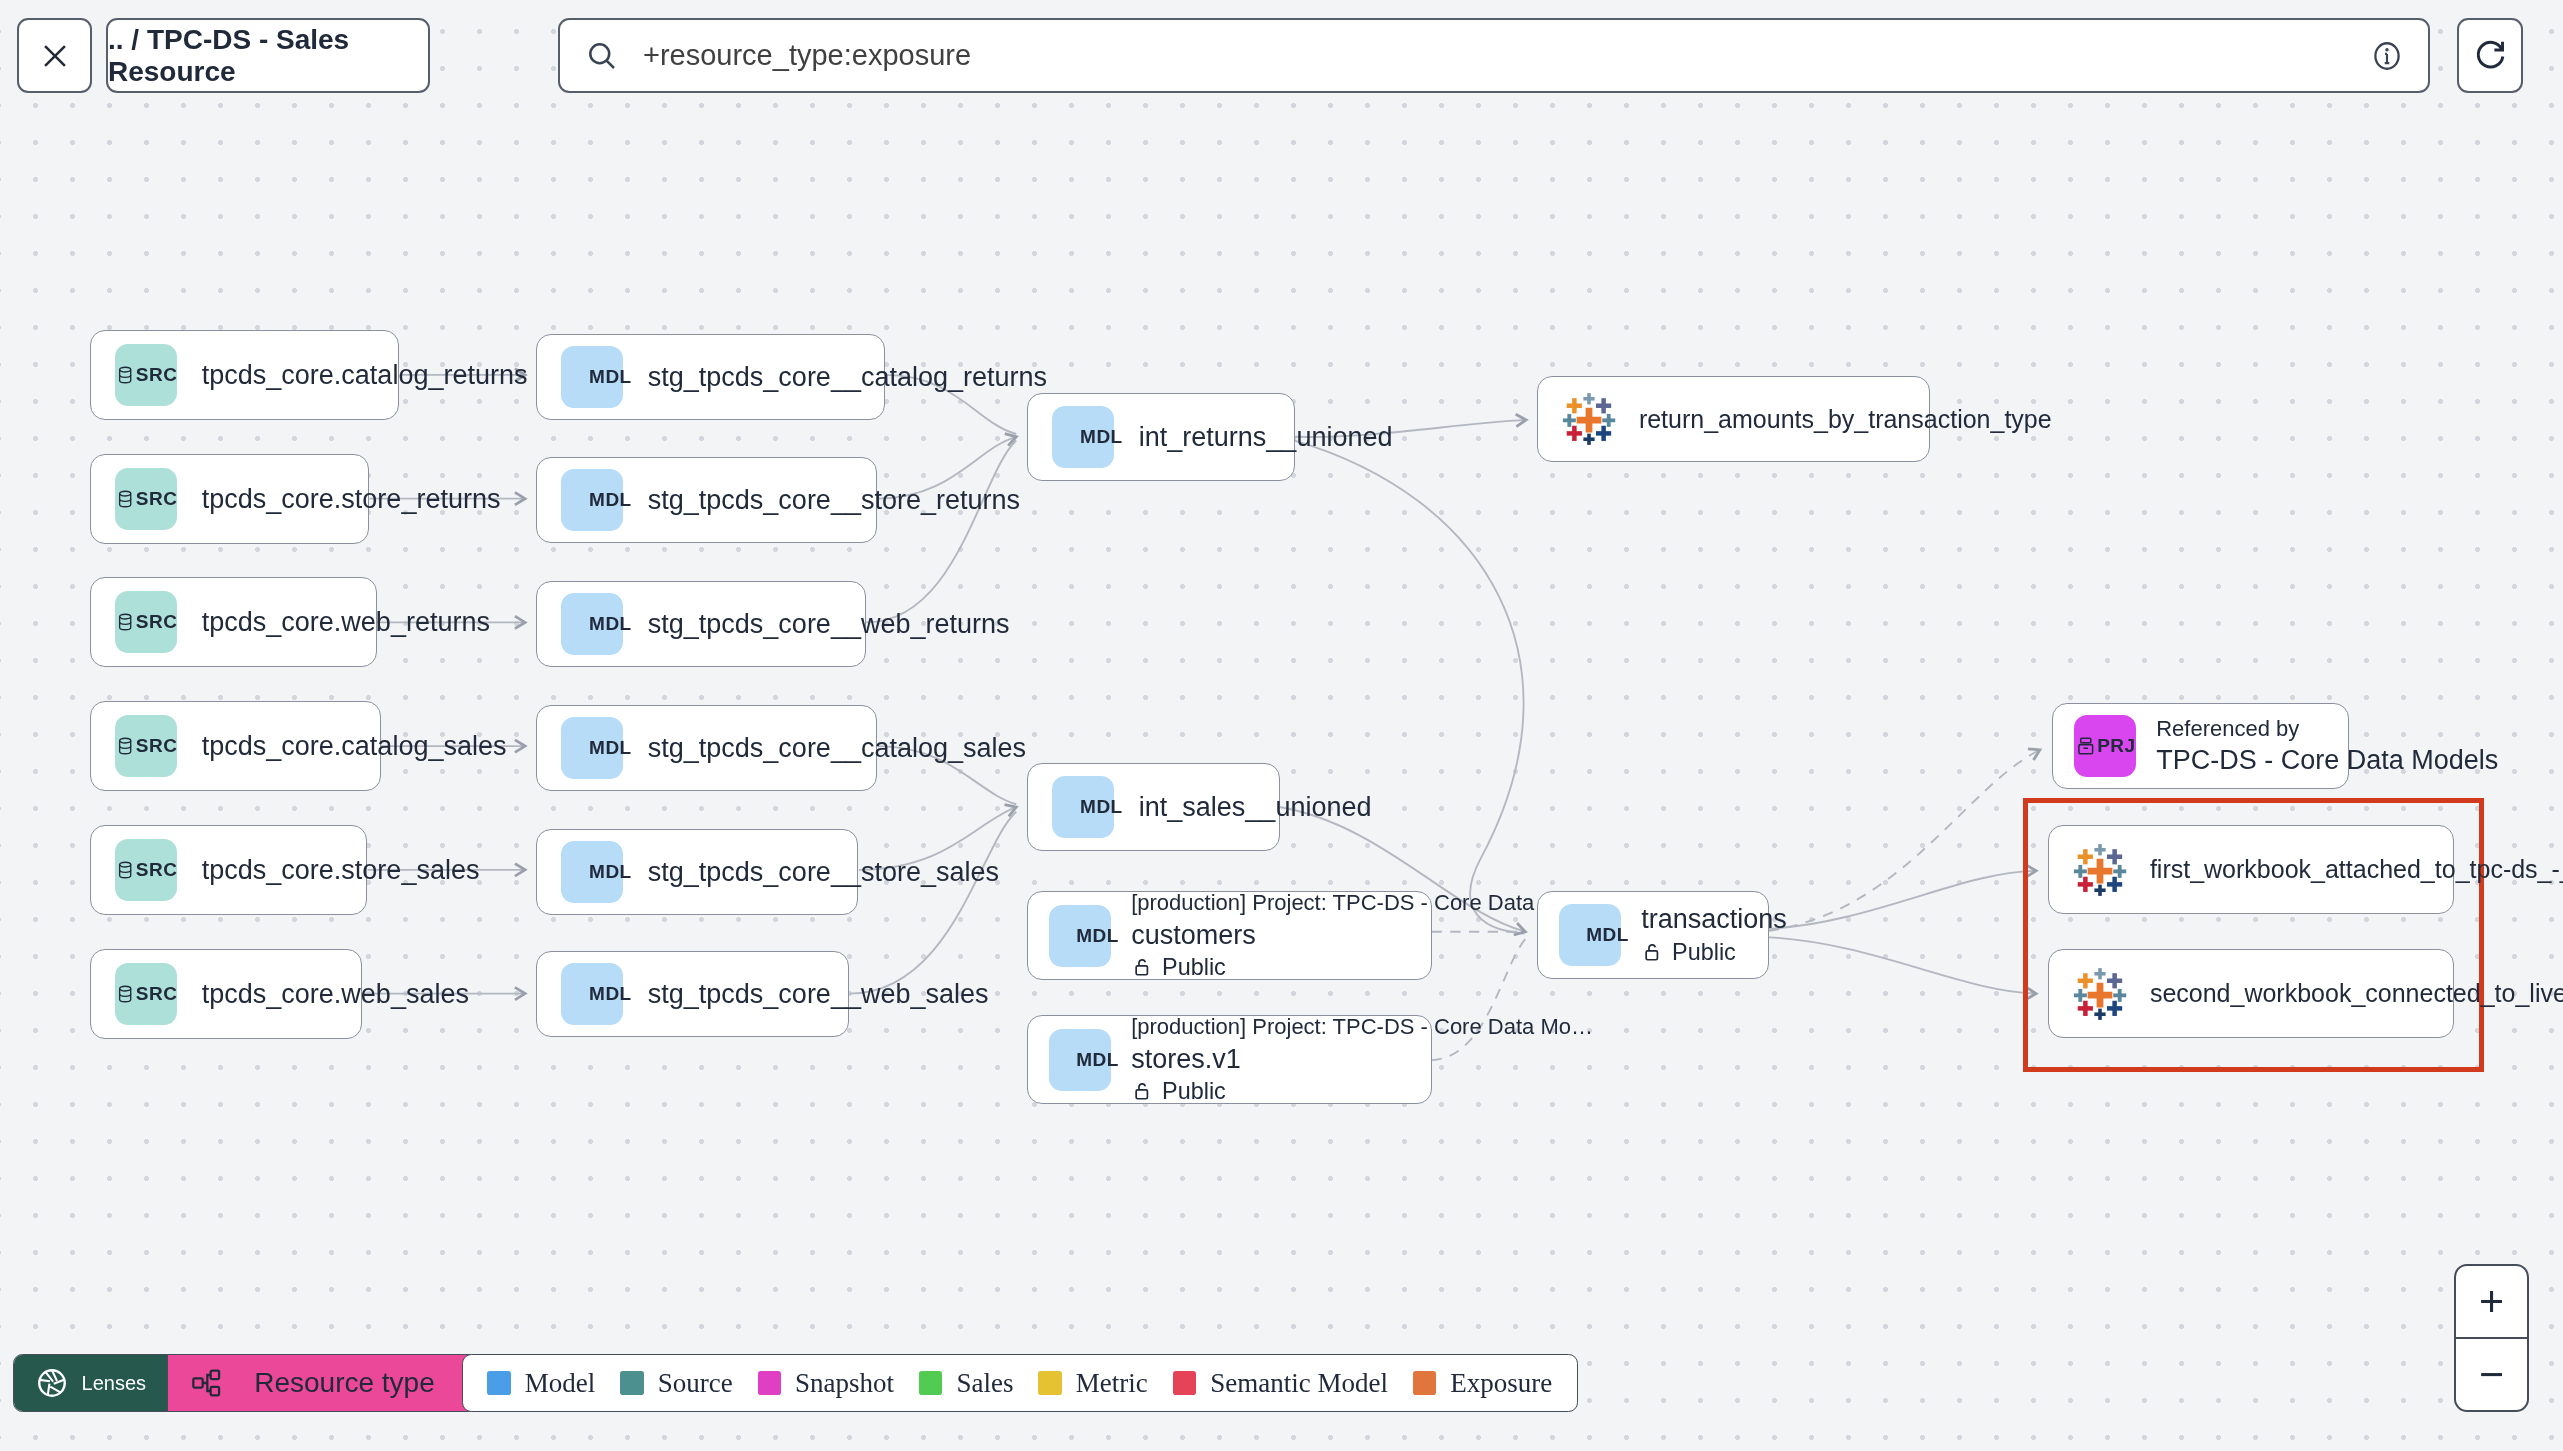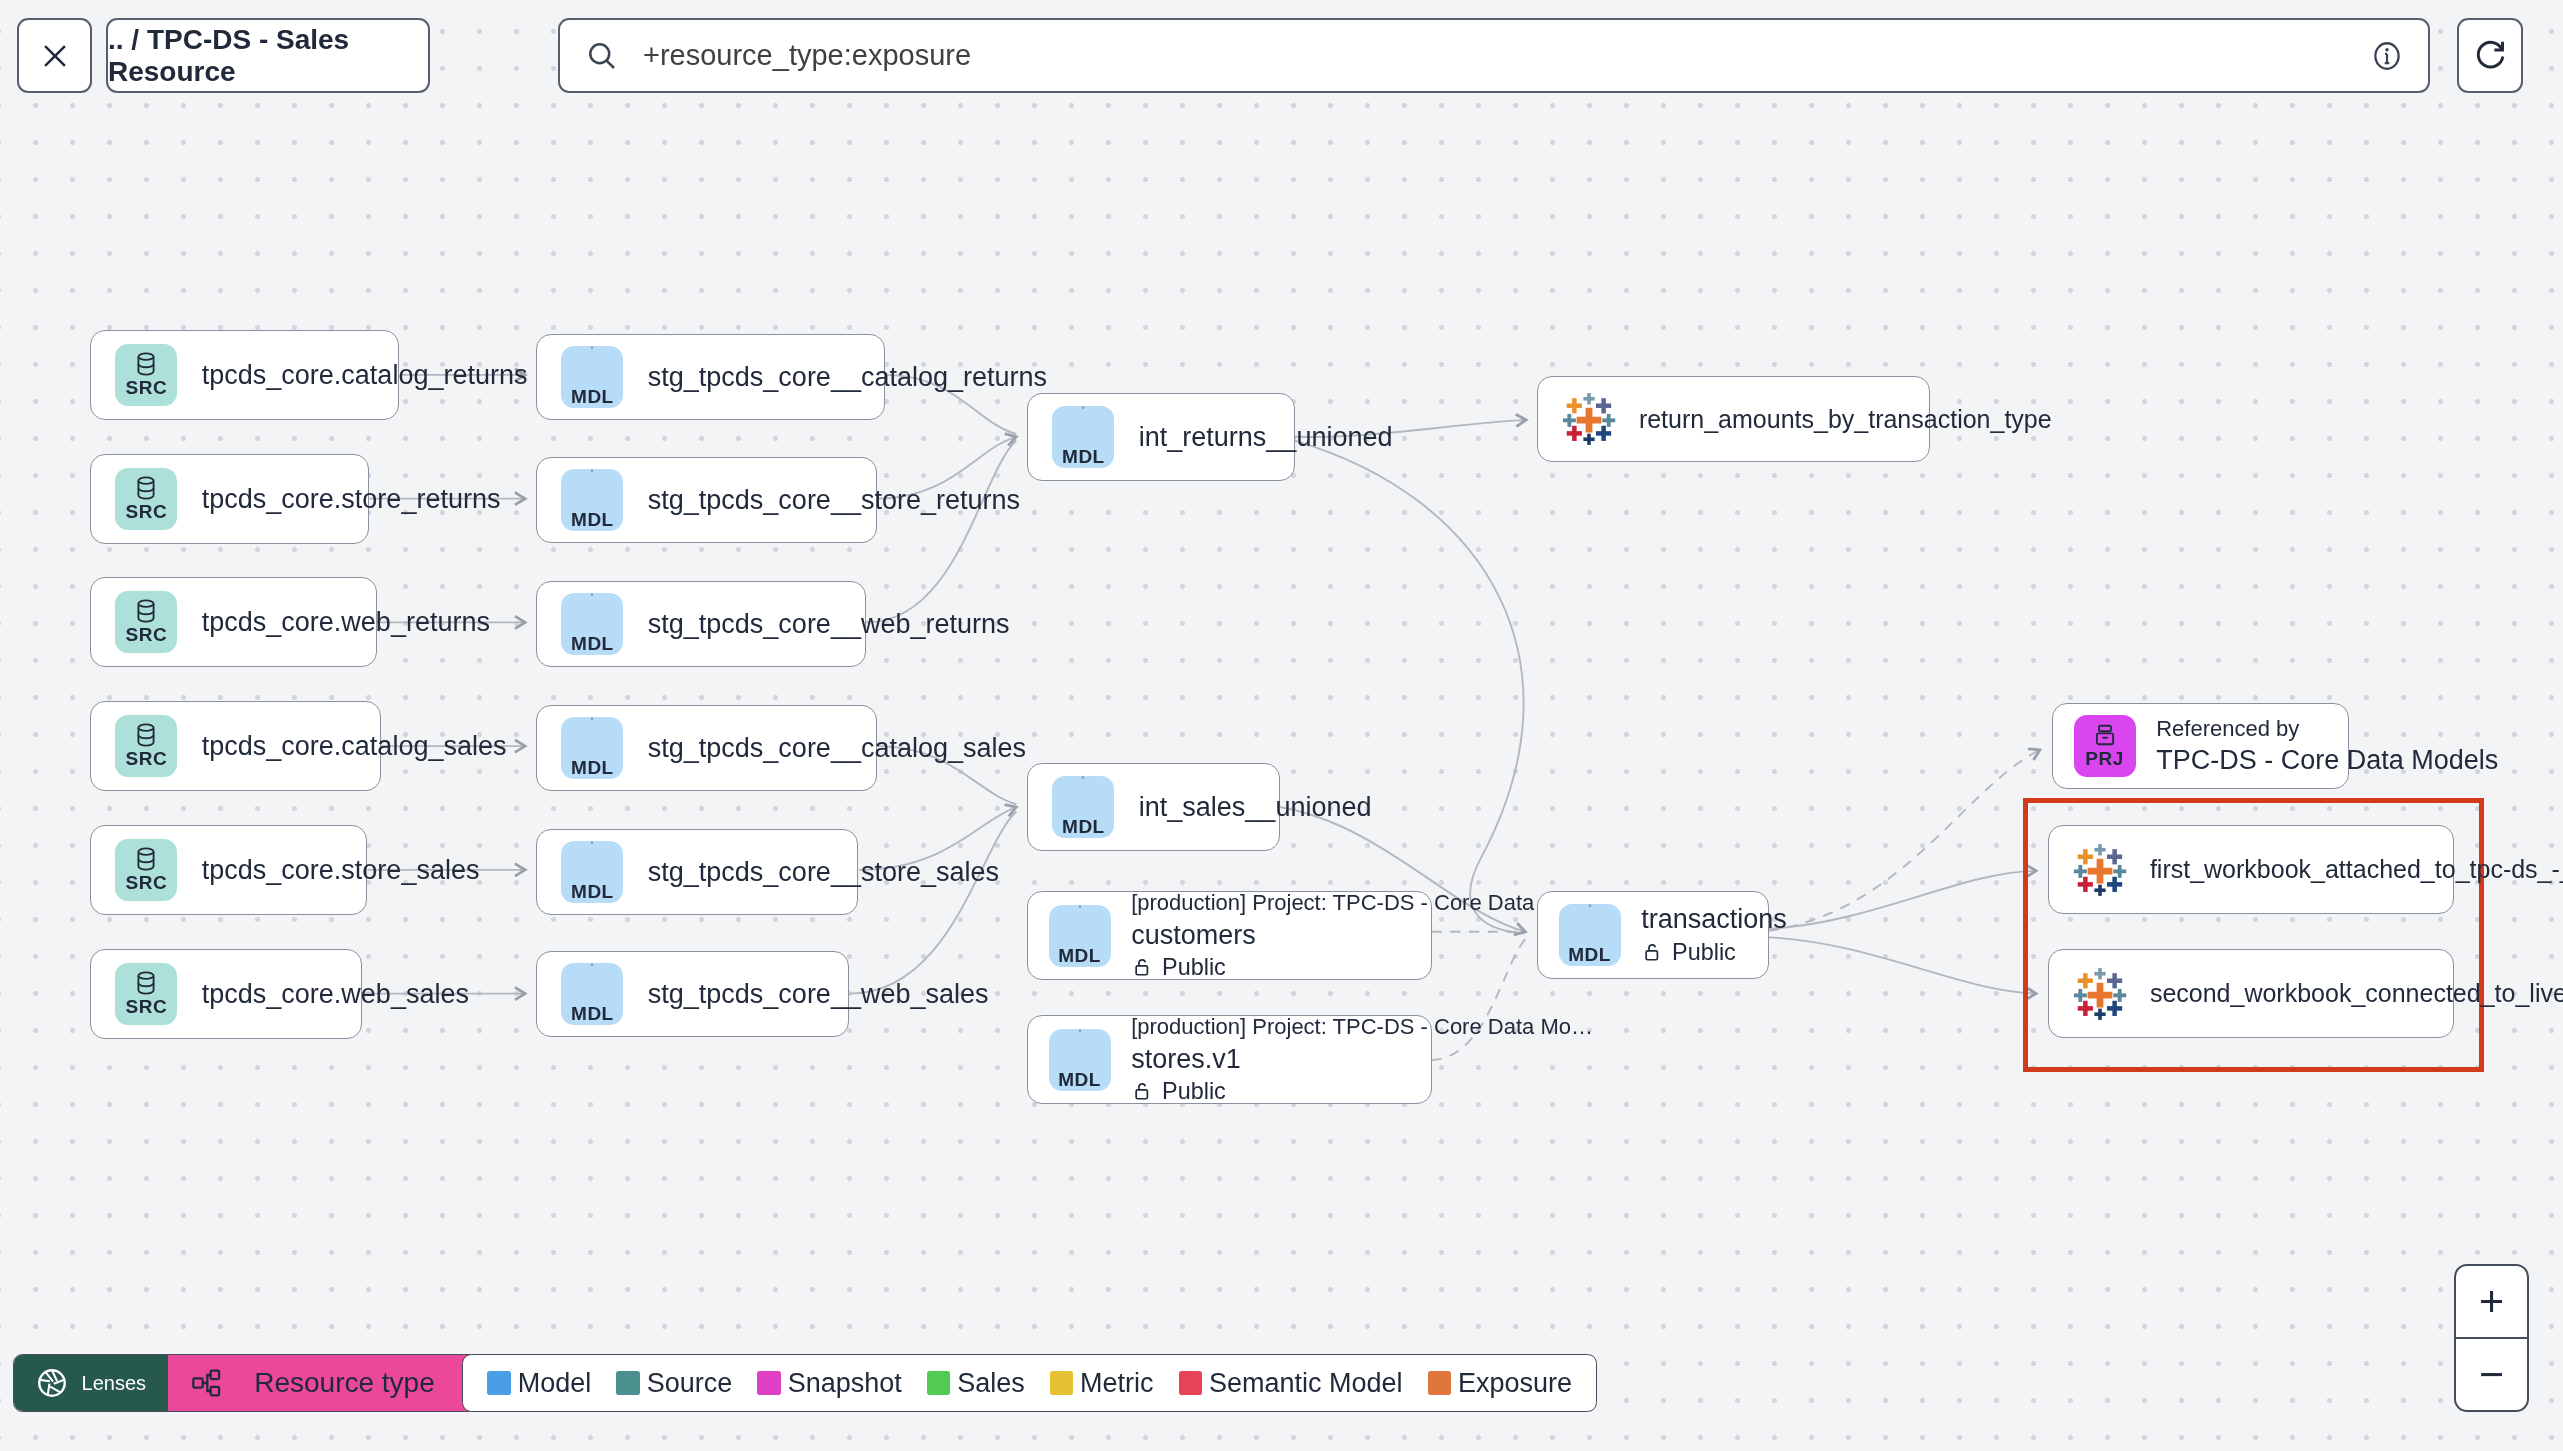--- a/index.html
+++ b/index.html
@@ -18,21 +18,21 @@
     font-size:28px;font-weight:600;box-sizing:border-box;}
   .searchbar{position:absolute;left:558px;top:18px;width:1872px;height:75px;background:#fff;
     border:2.3px solid #565e6b;border-radius:11.2px;display:flex;align-items:center;gap:20.6px;
     padding:0 24.4px;box-sizing:border-box;}
   .searchbar input{flex:1;border:none;outline:none;font-size:29px;color:#404040;
     font-family:"Liberation Sans","DejaVu Sans",sans-serif;background:transparent;}
   
   .node{position:absolute;background:#fff;border:1.9px solid #8a909d;border-radius:15px;
     display:flex;align-items:center;gap:24.4px;padding:0 24.4px;box-sizing:border-box;cursor:pointer;}
   .nlabel{font-size:27px;white-space:nowrap;}
-  .chip{width:62px;height:62px;border-radius:13px;flex:none;display:flex;flex-direction:column;
+  .chip{width:62px;height:62px;border-radius:13px;flex:none;display:flex;flex-direction:row;
     align-items:center;justify-content:center;}
   .chip svg{width:28px;height:26px;}
   .chip-t{font-size:19px;font-weight:600;letter-spacing:0.5px;margin-top:0.9px;}
   .chip-src{background:#aee0da;}
   .chip-mdl{background:#b6dcf7;gap:36px;}
   .chip-prj{background:#d946ef;}
   .ncol{display:flex;flex-direction:column;gap:3.7px;}
   .nsmall{font-size:22px;white-space:nowrap;}
   .nname{font-size:27px;white-space:nowrap;}
   .nvis{display:flex;align-items:center;gap:8.4px;font-size:23.4px;}
@@ -47,21 +47,21 @@
   
   .lens-wrap{position:absolute;left:13px;top:1354px;height:58px;display:flex;
     border:1.9px solid #454d5a;border-radius:9.4px;overflow:hidden;box-sizing:border-box;}
   .lens-btn{background:#26584e;color:#fff;display:flex;align-items:center;gap:13px;
     padding:0 20.6px;font-size:20px;cursor:pointer;}
   .rt-btn{background:#ec4899;display:flex;align-items:center;gap:32px;padding:0 22.5px;
     font-size:28px;cursor:pointer;border-left:1.9px solid #454d5a;}
   .legend{position:absolute;left:462px;top:1354px;height:58px;background:#fff;
     border:1.9px solid #454d5a;border-radius:9.4px;display:flex;align-items:center;gap:25px;
     padding:0 24.4px;box-sizing:border-box;}
-  .litem{display:flex;align-items:center;gap:7px;font-size:27px;}
+  .litem{display:flex;align-items:center;gap:14px;font-size:27px;font-family:Liberation Serif, serif;}
   .lsw{width:23.4px;height:23.4px;border-radius:2.8px;flex:none;}
   .zoomctl{position:absolute;left:2454px;top:1264px;width:75px;height:148px;background:#fff;
     border:2.3px solid #454d5a;border-radius:13px;box-sizing:border-box;display:flex;flex-direction:column;}
   .zbtn{flex:1;display:flex;align-items:center;justify-content:center;font-size:43px;cursor:pointer;}
   .zbtn:first-child{border-bottom:2.3px solid #454d5a;}
 </style>
 </head>
 <body>
 
 <svg width="0" height="0" style="position:absolute">

